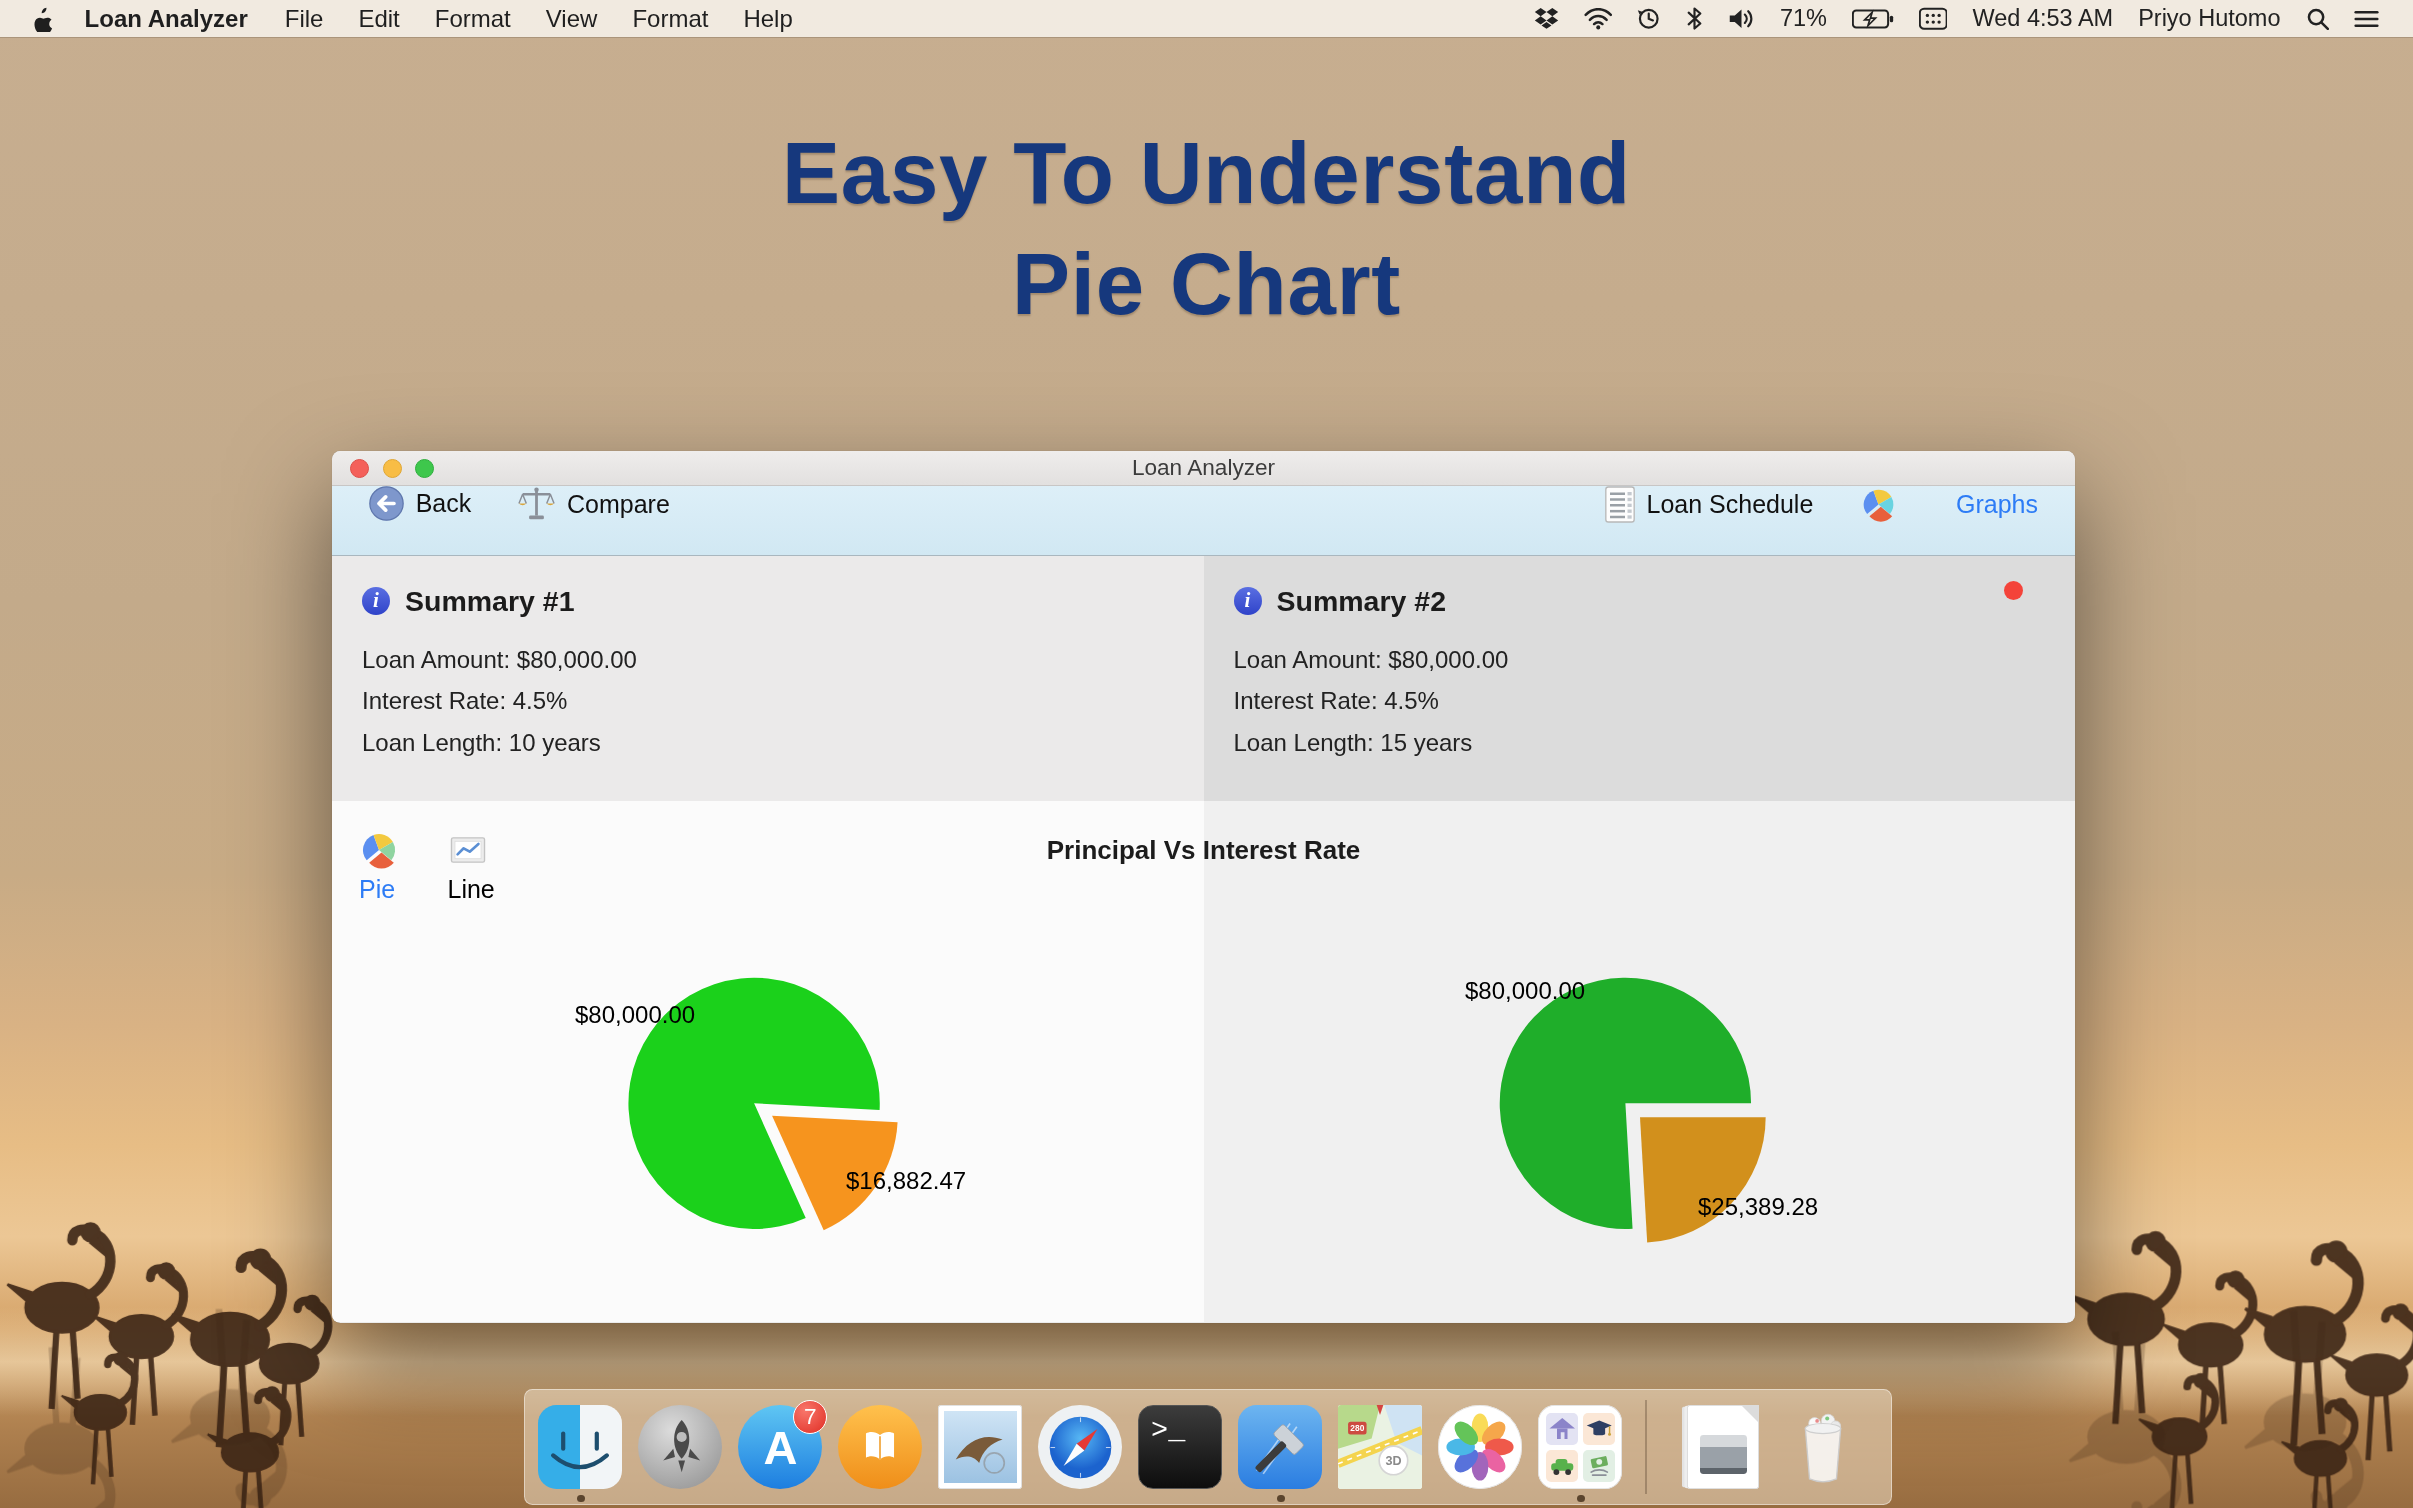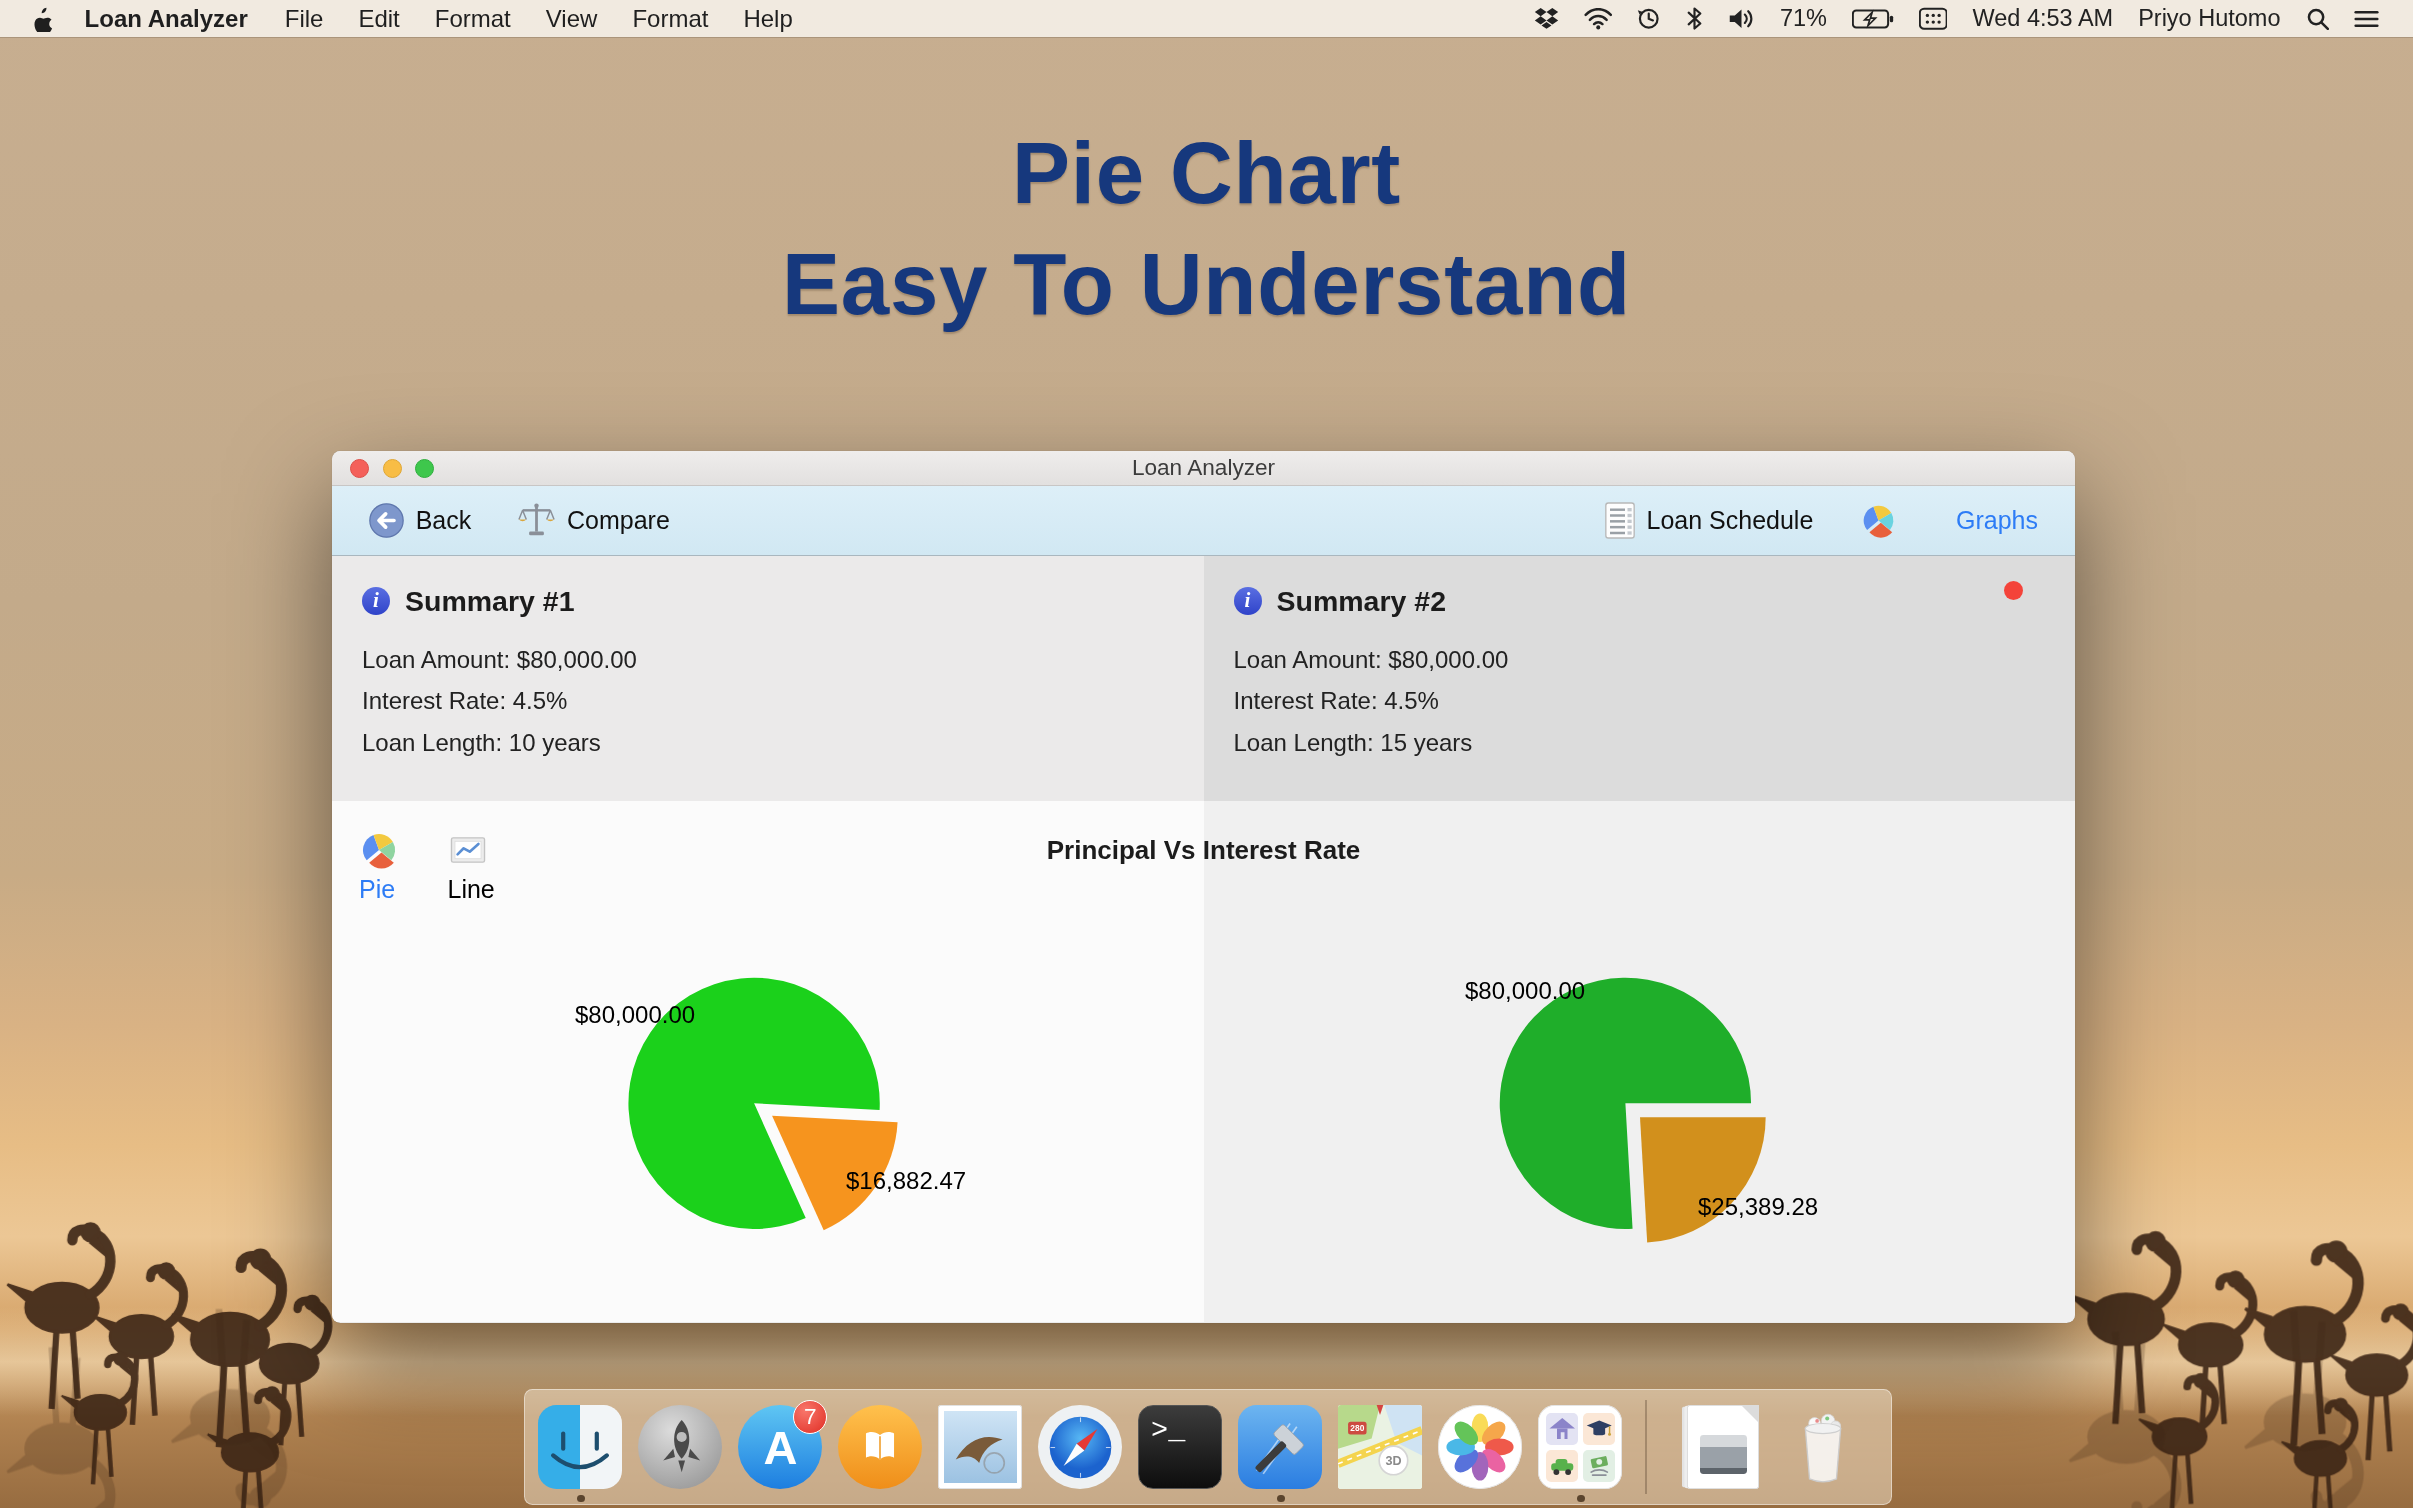--- a/index.html
+++ b/index.html
@@ -35,21 +35,21 @@
 #titlebar{height:35px;background:linear-gradient(180deg,#efedec,#e2e0df);
  border-bottom:0.8px solid #c8c6c5;position:relative;display:flex;align-items:center;justify-content:center}
 #titlebar .title{font-size:22.6px;color:#3c3c3c}
 .traffic{position:absolute;left:18.4px;top:8.4px;display:flex;gap:13.4px}
 .traffic span{width:19px;height:19px;border-radius:50%;display:block}
 .tl-red{background:#f4605a;border:0.8px solid #dd4f48}
 .tl-yellow{background:#f8bd45;border:0.8px solid #dfa634}
 .tl-green{background:#3ec74c;border:0.8px solid #2fae3d}
 
 #toolbar{height:70px;background:linear-gradient(180deg,#ddeff8,#d1e8f3);
- border-bottom:0.8px solid #a9b7bf;display:flex;align-items:center;padding:0 37px}
+ border-bottom:0.8px solid #a9b7bf;display:flex;align-items:flex-start;padding:0 37px}
 .tb-group{display:flex;align-items:center;gap:11.7px;margin-right:47px}
 .tb-label{font-size:25px;color:#111}
 .tb-spacer{flex:1}
 .tb-label.blue{color:#2d7cf6}
 .back-circle{width:35px;height:35px}
 
  
 #summaries{display:flex;height:245px}
 .summary{width:50%;padding:28.5px 30px 0 30px;position:relative}
 #summary1{background:#ebeaea}
@@ -216,22 +216,22 @@
       </svg>
     <svg width="25" height="22" viewBox="0 0 30 26" stroke="#222" stroke-width="3" stroke-linecap="round">
         <line x1="2" y1="5" x2="28" y2="5"></line>
         <line x1="2" y1="13" x2="28" y2="13"></line>
         <line x1="2" y1="21" x2="28" y2="21"></line>
       </svg>
   </span>
 </div>
 
 <div id="desktop-title" style="color: rgb(22, 56, 125);">
+  <div>Easy To Understand</div>
   <div>Pie Chart</div>
-  <div>Easy To Understand</div>
 </div>
 
 <div id="window">
   <div id="titlebar">
     <div class="traffic">
       <span class="tl-red"></span>
       <span class="tl-yellow"></span>
       <span class="tl-green"></span>
     </div>
     <span class="title">Loan Analyzer</span>

